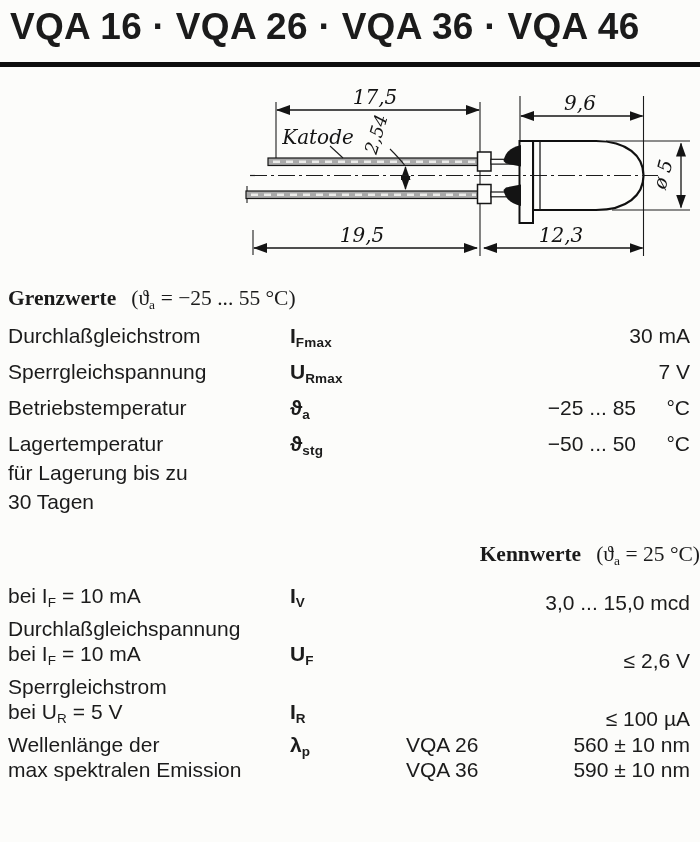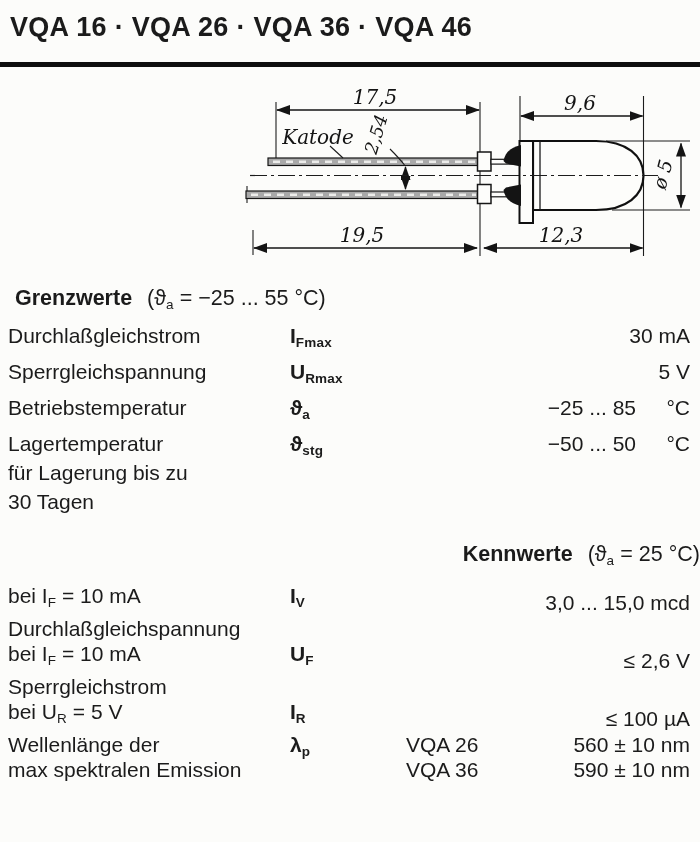--- a/index.html
+++ b/index.html
@@ -4,27 +4,27 @@
 <style>
   html,body{margin:0;padding:0;}
   body{
     width:700px;height:842px;overflow:hidden;
     background:#fcfcfa;color:#1b1b1b;
     font-family:"Liberation Sans","DejaVu Sans",sans-serif;
     -webkit-font-smoothing:antialiased;
   }
   .page{position:relative;width:700px;height:842px;}
   .title{
-    padding:10px 0 0 10px;font-size:27px;font-weight:700;
+    padding:10px 0 0 10px;font-size:37px;font-weight:700;
     line-height:34px;letter-spacing:.3px;
   }
   .rule{margin-top:18px;height:5px;background:#0e0e0e;}
   svg.fig{display:block;margin-top:16px;}
   .sec{padding:0;}
-  .sec-head{margin-top:16px;padding-left:15px;font-size:21.5px;line-height:28px;}
+  .sec-head{margin-top:16px;padding-left:8px;font-size:21.5px;line-height:28px;font-family:Liberation Serif, serif;}
   .sec-head .sec-name{font-weight:700;}
   .sec-head .sec-cond{margin-left:15px;font-weight:400;}
   .k .sec-head{margin-top:24px;text-align:right;}
   .spec-table{margin-top:2px;padding:0 10px 0 8px;}
   .k .spec-table{margin-top:8px;}
   .row{display:grid;grid-template-columns:282px 116px 1fr;font-size:21px;line-height:29px;}
   .k .row{line-height:25.5px;}
   .row.align-end{align-items:end;}
   .cell.sym{font-weight:700;white-space:nowrap;}
   .sym-sub,.sub{font-size:13.5px;vertical-align:-4px;letter-spacing:.2px;}
@@ -116,21 +116,21 @@
             <div class="line"><span>Durchlaßgleichstrom</span></div>
           </div>
           <div class="cell sym"><span class="sym-main">I</span><span class="sym-sub">Fmax</span></div>
           <div class="cell val"><span>30 mA</span></div>
         </div>
         <div class="row">
           <div class="cell lbl">
             <div class="line"><span>Sperrgleichspannung</span></div>
           </div>
           <div class="cell sym"><span class="sym-main">U</span><span class="sym-sub">Rmax</span></div>
-          <div class="cell val"><span>5 V</span></div>
+          <div class="cell val"><span>7 V</span></div>
         </div>
         <div class="row">
           <div class="cell lbl">
             <div class="line"><span>Betriebstemperatur</span></div>
           </div>
           <div class="cell sym"><span class="sym-main">ϑ</span><span class="sym-sub">a</span></div>
           <div class="cell val"><span class="val-num">−25 ... 85</span><span class="val-unit">°C</span></div>
         </div>
         <div class="row">
           <div class="cell lbl">

